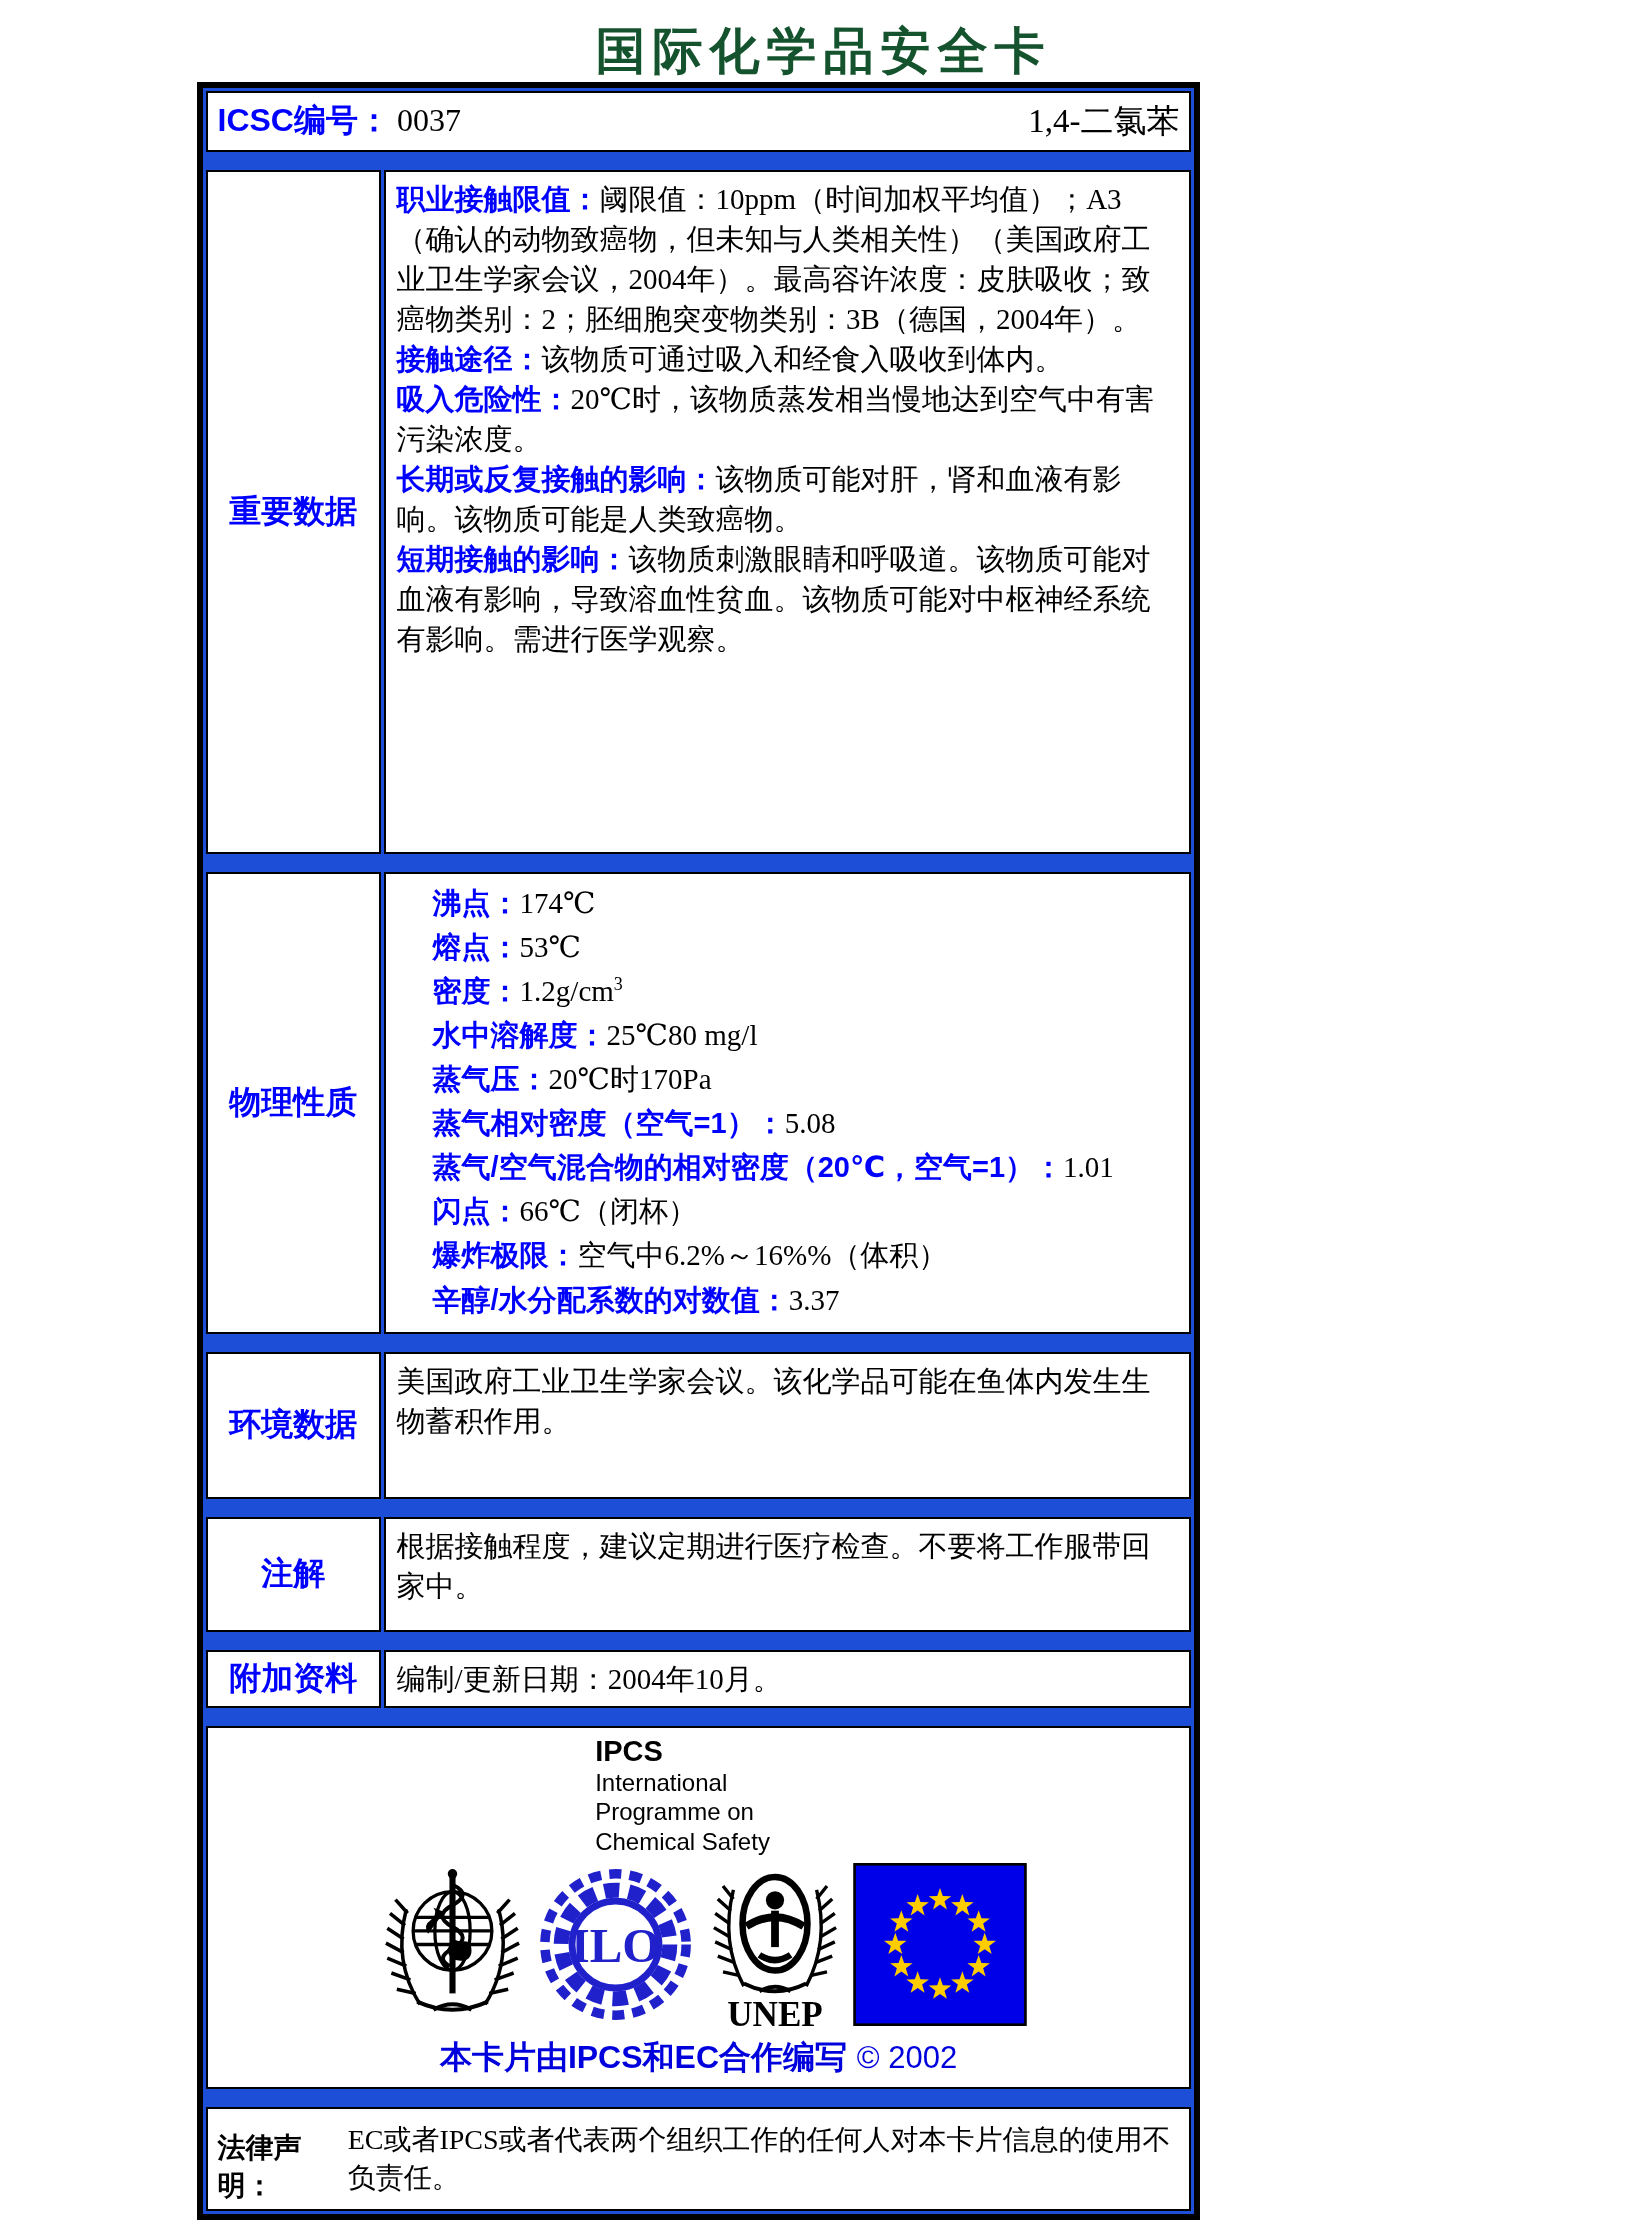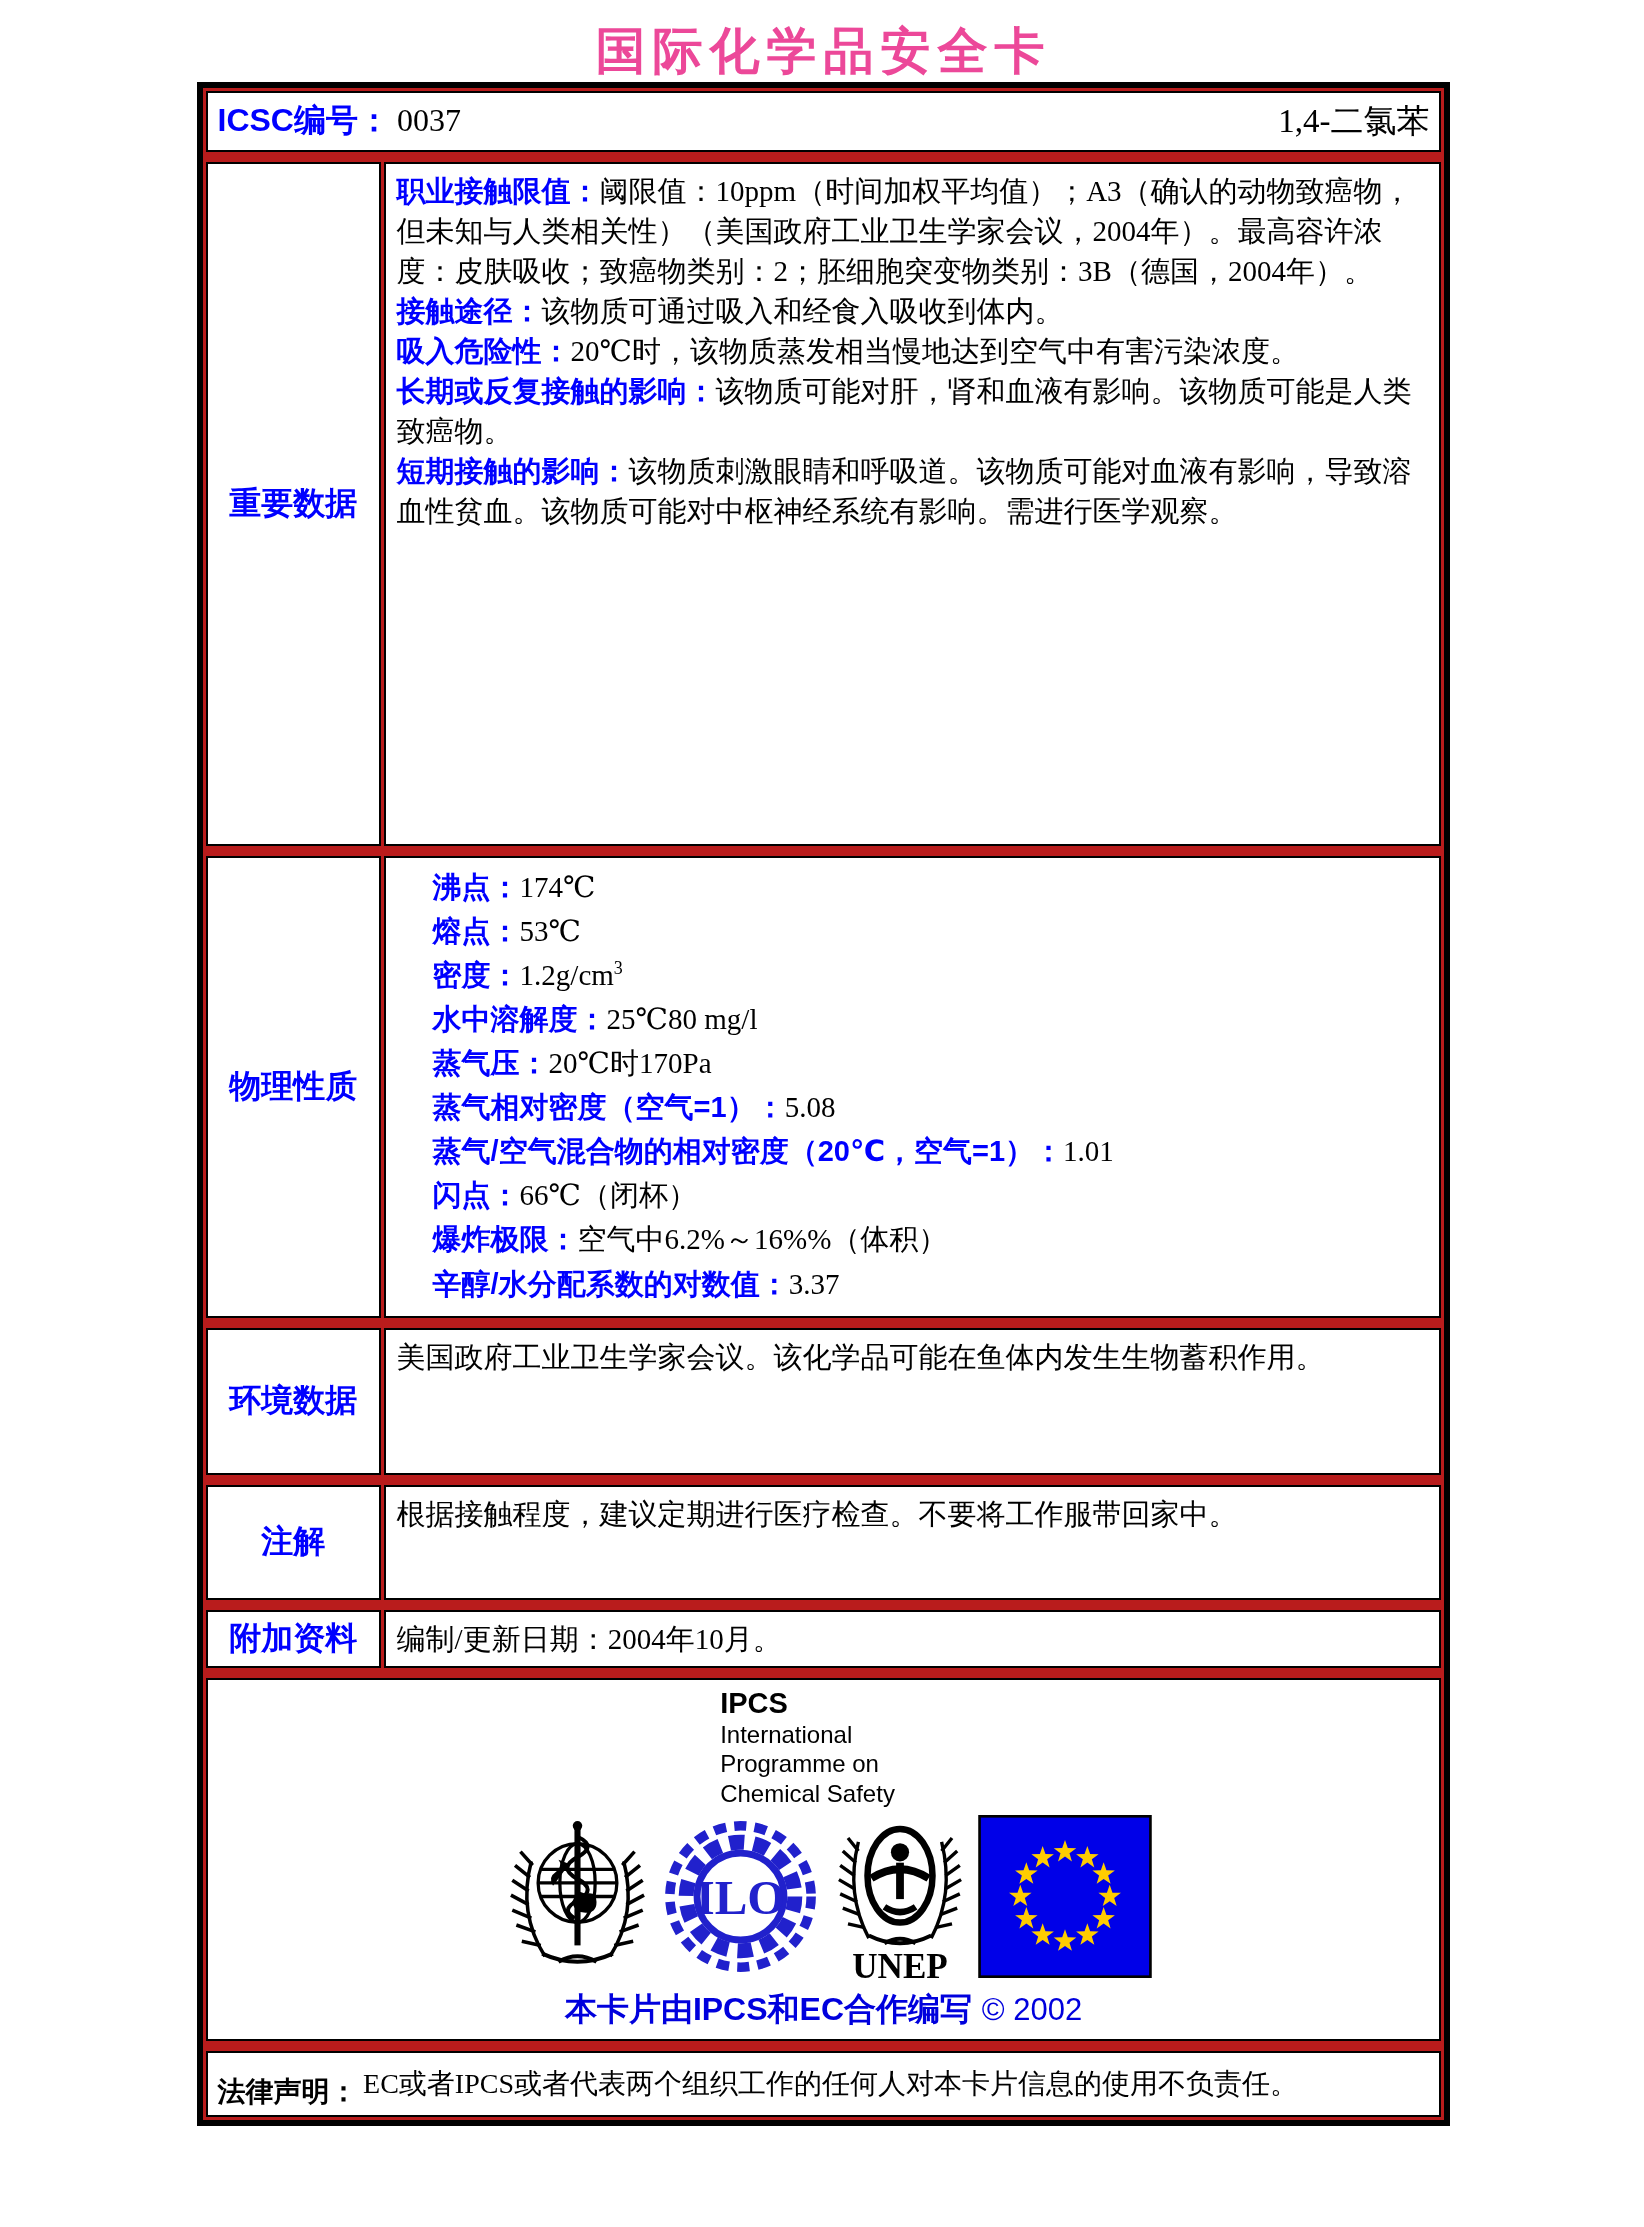--- a/index.html
+++ b/index.html
@@ -1,22 +1,22 @@
 <!DOCTYPE html>
 <html style="font-size:11px"><head>
 <meta charset="utf-8">
 <style>
   html,body{margin:0;padding:0;background:#ffffff;}
   .page{width:1644px;height:2227px;background:#ffffff;position:relative;
         font-family:"Liberation Serif","DejaVu Serif",serif;color:#000;}
   .doc-title{width:1253px;margin:0 0 0 197px;padding-top:18px;text-align:center;
         font-family:"Liberation Serif","DejaVu Serif",serif;
-        font-size:50px;font-weight:bold;color:#ec4899;letter-spacing:7px;height:82px;box-sizing:border-box;}
-  .card{width:1253px;margin-left:197px;box-sizing:border-box;border:6.2px solid #000;
-        padding:2.8px;display:flex;flex-direction:column;gap:10px;background:#b91c1c;}
+        font-size:50px;font-weight:bold;color:#14532d;letter-spacing:7px;height:82px;box-sizing:border-box;}
+  .card{width:1003px;margin-left:197px;box-sizing:border-box;border:6.2px solid #000;
+        padding:2.8px;display:flex;flex-direction:column;gap:18px;background:#1d4ed8;}
   .row{display:flex;gap:2.8px;}
   .cell{border:2.8px solid #000;background:#fff;box-sizing:border-box;}
   
   .hdr{flex:1;min-height:61px;display:flex;align-items:center;justify-content:space-between;padding:0 9.7px;}
   .icsc-label{font-family:"Liberation Sans","DejaVu Sans",sans-serif;font-weight:bold;color:#0000ff;font-size:32px;}
   .icsc-num{font-size:32px;margin-left:7px;}
   .chem-name{font-size:33px;}
   
   .lblcell{width:175px;flex:0 0 175px;display:flex;align-items:center;justify-content:center;
         font-family:"Liberation Sans","DejaVu Sans",sans-serif;font-weight:bold;color:#0000ff;font-size:32px;text-align:center;}

